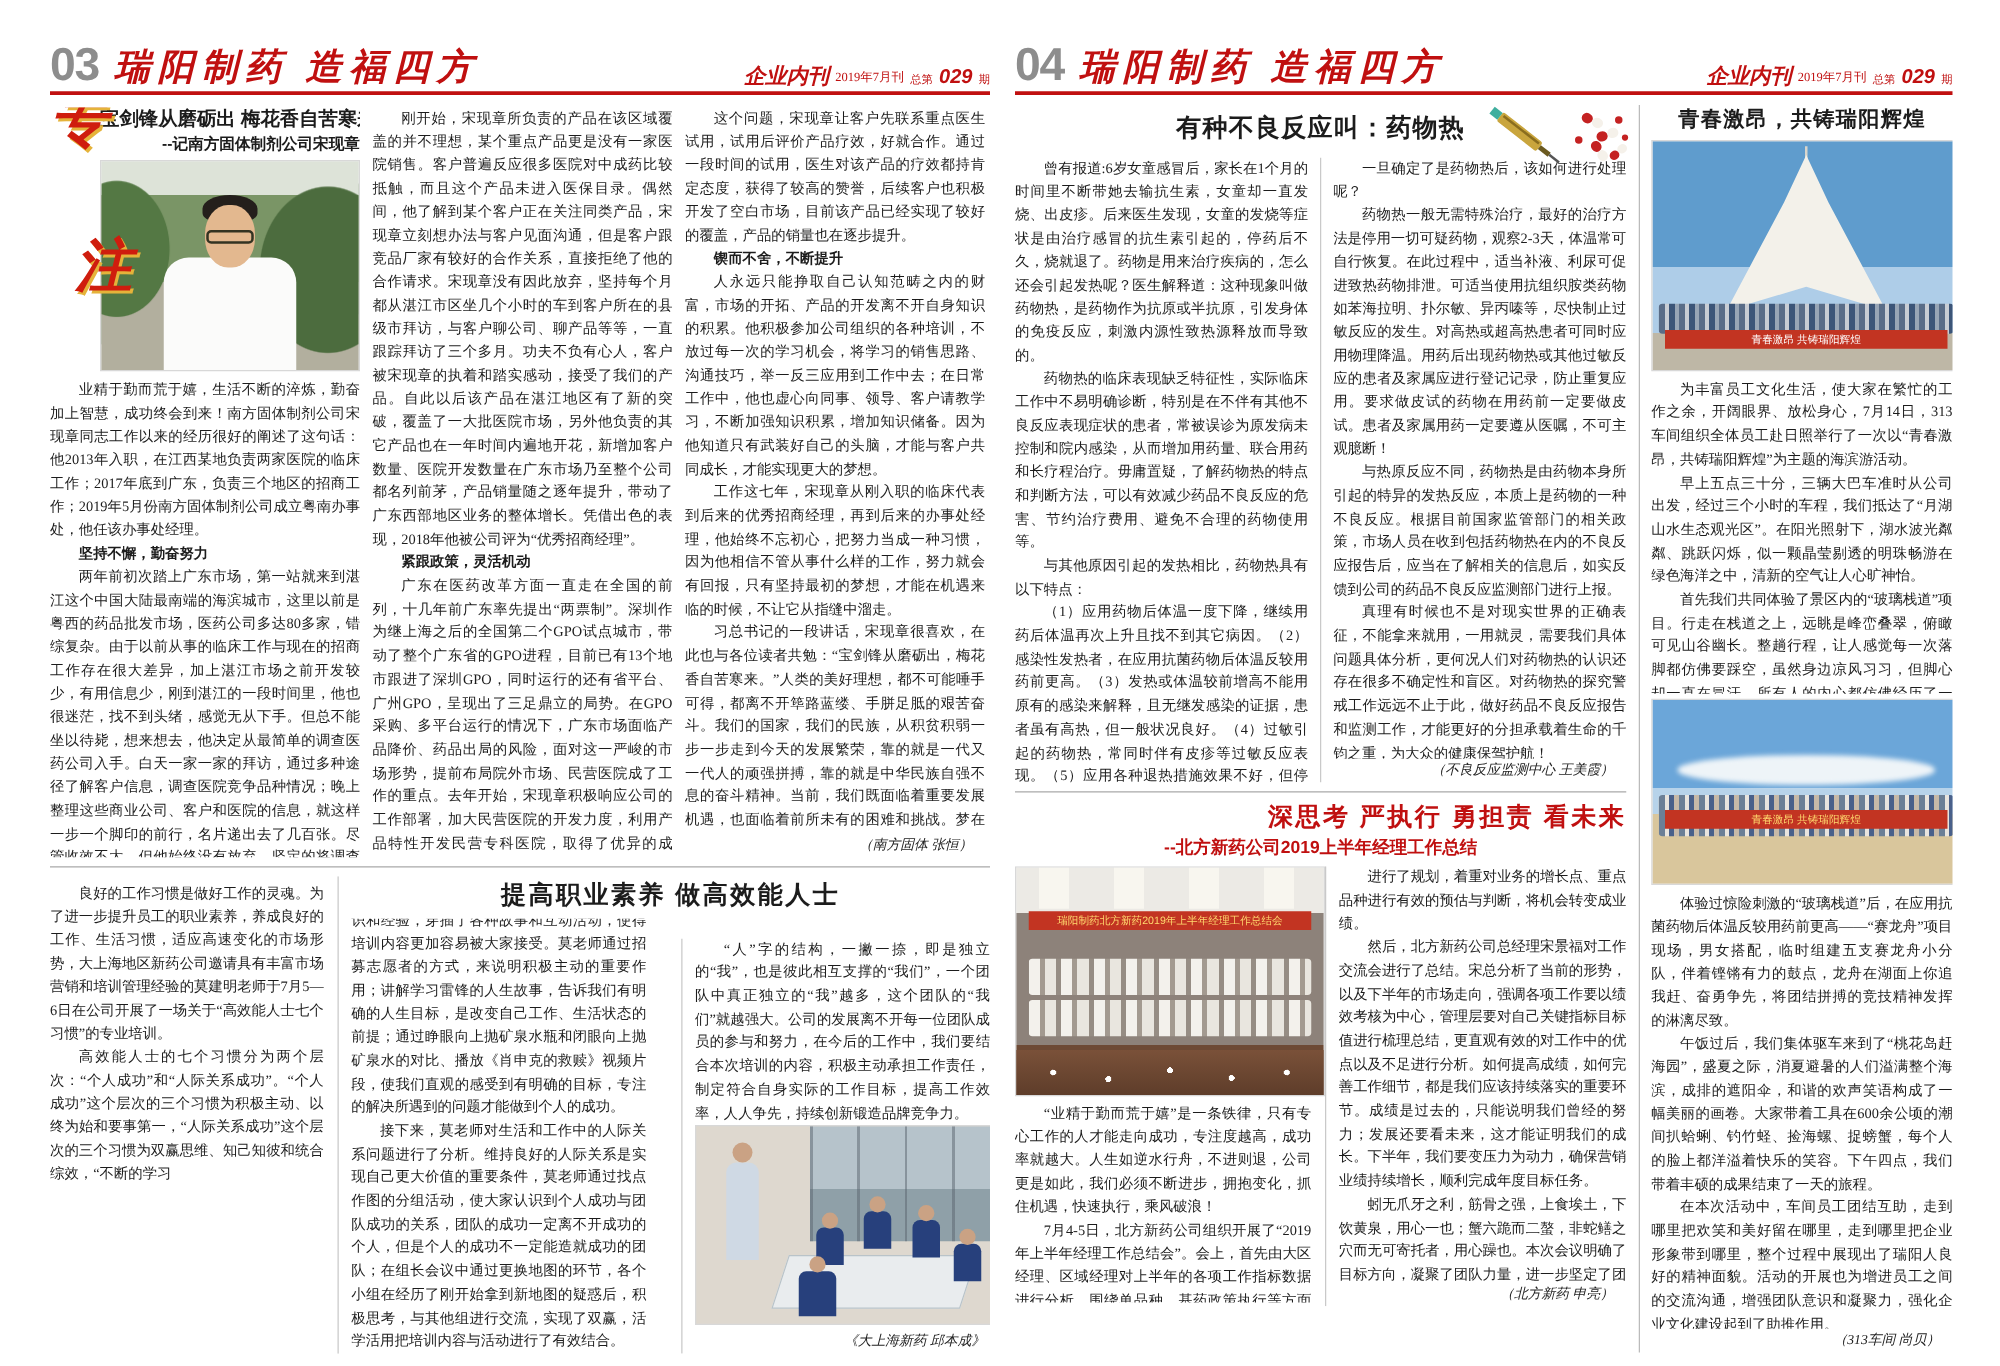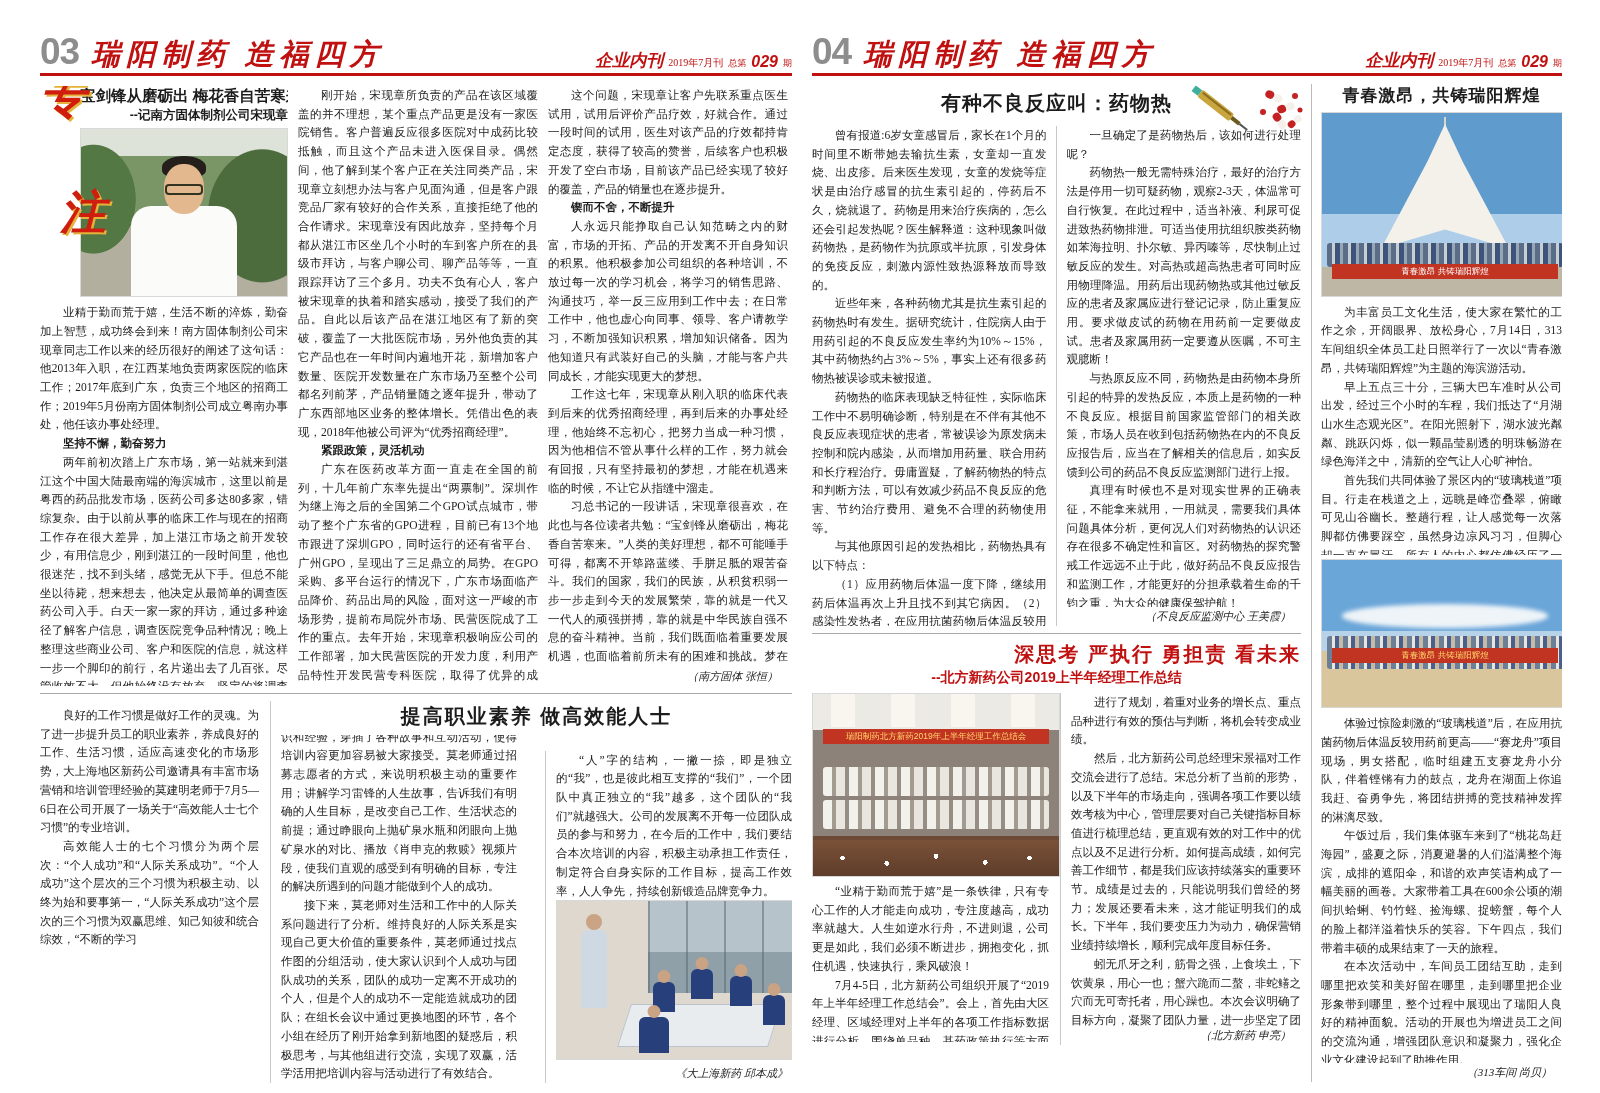--- a/index.html
+++ b/index.html
@@ -277,21 +277,20 @@
               <circle cx="76" cy="30" r="3" fill="#c42222"></circle>
               <circle cx="108" cy="14" r="3" fill="#c42222"></circle>
               <circle cx="113" cy="28" r="2.5" fill="#c42222"></circle>
             </g>
           </svg>
         </div>
 
         <div class="dfcols">
           <div class="dfc">
             <p class="bp">曾有报道:6岁女童感冒后，家长在1个月的时间里不断带她去输抗生素，女童却一直发烧、出皮疹。后来医生发现，女童的发烧等症状是由治疗感冒的抗生素引起的，停药后不久，烧就退了。药物是用来治疗疾病的，怎么还会引起发热呢？医生解释道：这种现象叫做药物热，是药物作为抗原或半抗原，引发身体的免疫反应，刺激内源性致热源释放而导致的。</p>
-            <p class="bp">近些年来，各种药物尤其是抗生素引起的药物热时有发生。据研究统计，住院病人由于用药引起的不良反应发生率约为10%～15%，其中药物热约占3%～5%，事实上还有很多药物热被误诊或未被报道。</p>
             <p class="bp">药物热的临床表现缺乏特征性，实际临床工作中不易明确诊断，特别是在不伴有其他不良反应表现症状的患者，常被误诊为原发病未控制和院内感染，从而增加用药量、联合用药和长疗程治疗。毋庸置疑，了解药物热的特点和判断方法，可以有效减少药品不良反应的危害、节约治疗费用、避免不合理的药物使用等。</p>
             <p class="bp">与其他原因引起的发热相比，药物热具有以下特点：</p>
             <p class="bp">（1）应用药物后体温一度下降，继续用药后体温再次上升且找不到其它病因。（2）感染性发热者，在应用抗菌药物后体温反较用药前更高。（3）发热或体温较前增高不能用原有的感染来解释，且无继发感染的证据，患者虽有高热，但一般状况良好。（4）过敏引起的药物热，常同时伴有皮疹等过敏反应表现。（5）应用各种退热措施效果不好，但停用药物后，有时即使不采取措施，体温也能自行下降。</p>
           </div>
           <div class="dfc vr colv" style="padding-left:10px;">
             <div class="fill">
               <p class="bp">一旦确定了是药物热后，该如何进行处理呢？</p>
               <p class="bp">药物热一般无需特殊治疗，最好的治疗方法是停用一切可疑药物，观察2-3天，体温常可自行恢复。在此过程中，适当补液、利尿可促进致热药物排泄。可适当使用抗组织胺类药物如苯海拉明、扑尔敏、异丙嗪等，尽快制止过敏反应的发生。对高热或超高热患者可同时应用物理降温。用药后出现药物热或其他过敏反应的患者及家属应进行登记记录，防止重复应用。要求做皮试的药物在用药前一定要做皮试。患者及家属用药一定要遵从医嘱，不可主观臆断！</p>
               <p class="bp">与热原反应不同，药物热是由药物本身所引起的特异的发热反应，本质上是药物的一种不良反应。根据目前国家监管部门的相关政策，市场人员在收到包括药物热在内的不良反应报告后，应当在了解相关的信息后，如实反馈到公司的药品不良反应监测部门进行上报。</p>
               <p class="bp">真理有时候也不是对现实世界的正确表征，不能拿来就用，一用就灵，需要我们具体问题具体分析，更何况人们对药物热的认识还存在很多不确定性和盲区。对药物热的探究警戒工作远远不止于此，做好药品不良反应报告和监测工作，才能更好的分担承载着生命的千钧之重，为大众的健康保驾护航！</p>

